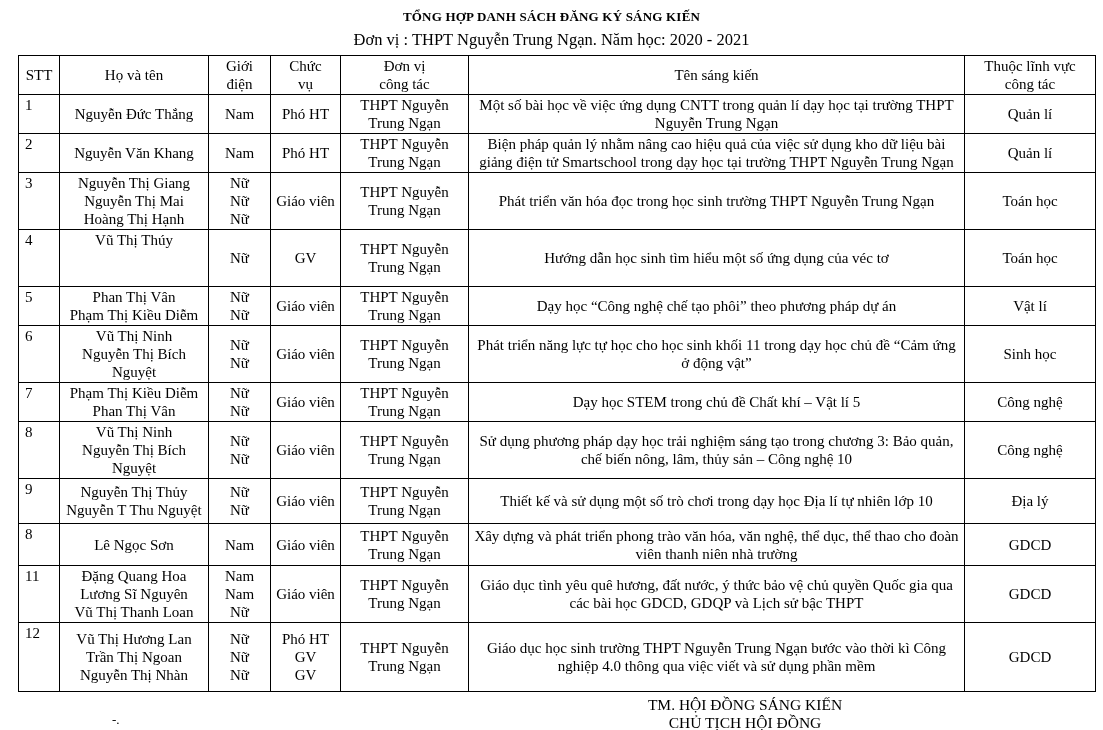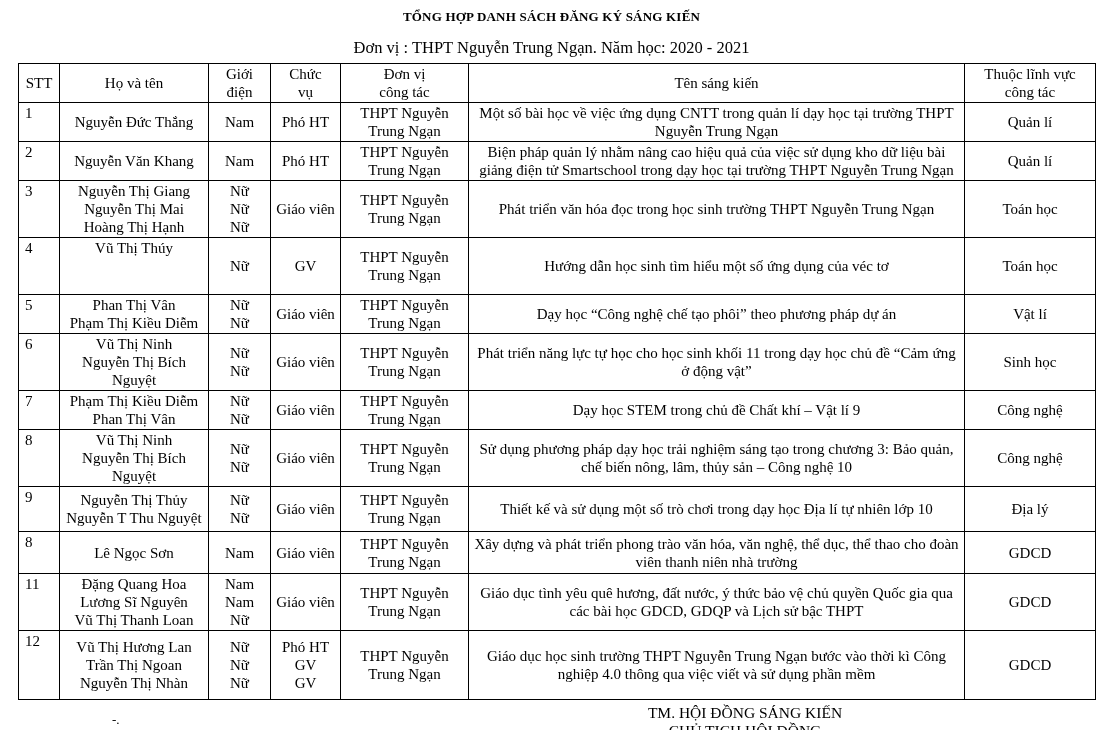--- a/index.html
+++ b/index.html
@@ -14,21 +14,21 @@
   .page { position: relative; width: 1103px; height: 730px; }
 
   .doc-title {
     margin-top: 9px;
     text-align: center;
     font-size: 13px;
     font-weight: bold;
     letter-spacing: .2px;
   }
   .doc-subtitle {
-    margin-top: 13px;
+    margin-top: 5px;
     text-align: center;
     font-size: 16.5px;
   }
 
   table.reg-table {
     margin: 5px 0 0 18px;
     width: 1077px;
     border-collapse: collapse;
     table-layout: fixed;
   }
@@ -246,21 +246,21 @@
             <div class="cell-line">Phan Thị Vân</div>
           </td>
           <td>
             <div class="cell-line">Nữ</div>
             <div class="cell-line">Nữ</div>
           </td>
           <td>
             <div class="cell-line">Giáo viên</div>
           </td>
           <td>THPT Nguyễn Trung Ngạn</td>
-          <td>Dạy học STEM trong chủ đề Chất khí – Vật lí 9</td>
+          <td>Dạy học STEM trong chủ đề Chất khí – Vật lí 5</td>
           <td>Công nghệ</td>
         </tr>
         <tr>
           <td class="stt">8</td>
           <td>
             <div class="cell-line">Vũ Thị Ninh</div>
             <div class="cell-line">Nguyễn Thị Bích</div>
             <div class="cell-line">Nguyệt</div>
           </td>
           <td>

